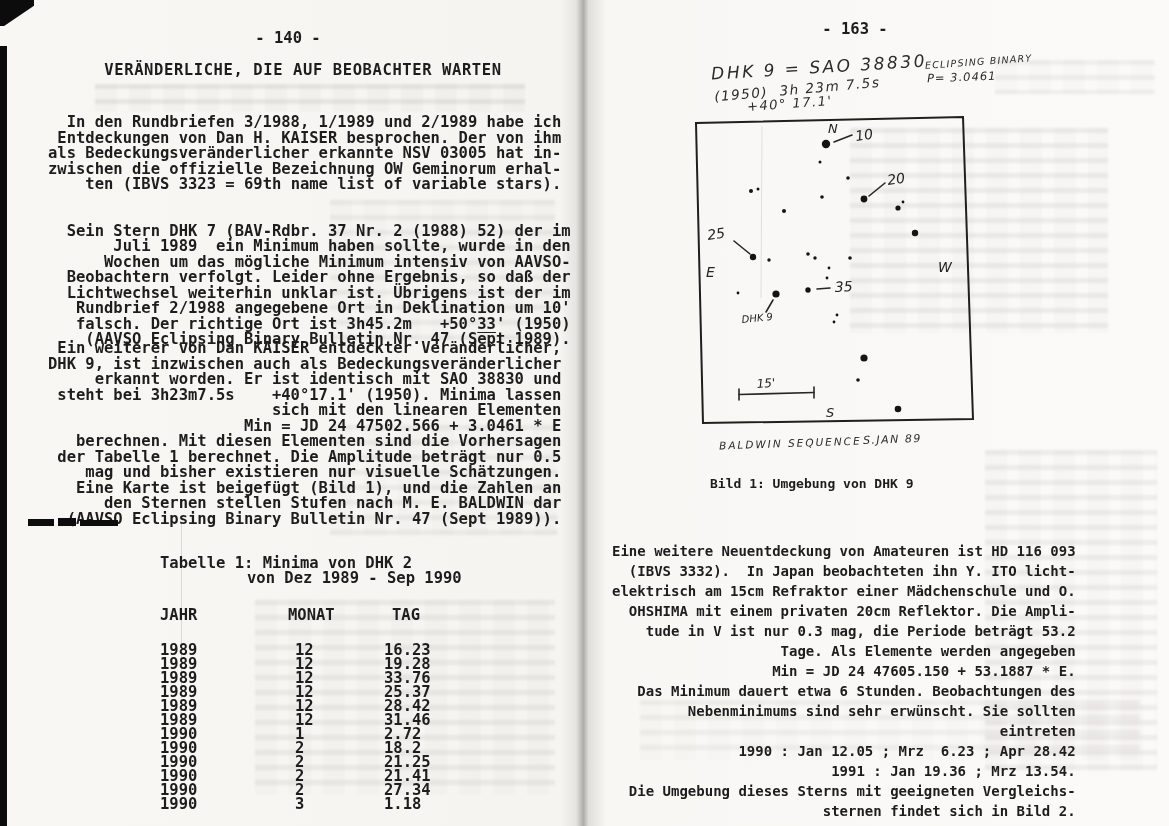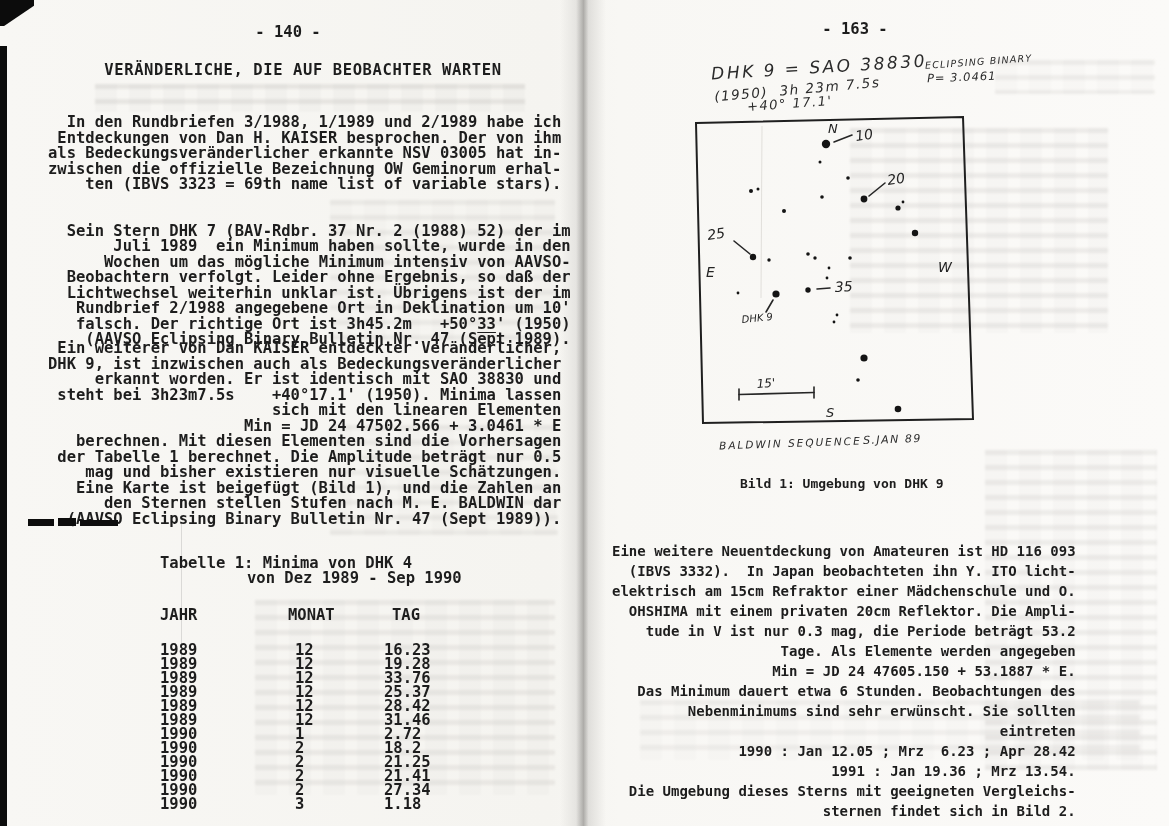--- a/index.html
+++ b/index.html
@@ -41,21 +41,21 @@
 <div class="bleed" style="left:95px;top:84px;width:430px;height:28px;"></div>
 <div class="bleed" style="left:330px;top:200px;width:225px;height:140px;opacity:.3;"></div>
 <div class="bleed" style="left:330px;top:425px;width:228px;height:110px;opacity:.3;"></div>
 <div class="bleed" style="left:255px;top:600px;width:300px;height:195px;opacity:.34;"></div>
 <div class="bleed" style="left:850px;top:128px;width:258px;height:205px;opacity:.36;"></div>
 <div class="bleed" style="left:995px;top:60px;width:160px;height:34px;opacity:.3;"></div>
 <div class="bleed" style="left:985px;top:450px;width:172px;height:320px;opacity:.34;"></div>
 <div class="bleed" style="left:640px;top:700px;width:500px;height:60px;opacity:.26;"></div>
 <div class="crease"></div>
 
-<div class="mono pre center" style="left:48px;top:25px;width:480px;">- 140 -</div>
+<div class="mono pre center" style="left:48px;top:31px;width:480px;">- 140 -</div>
 
 <div class="mono pre center title" style="left:48px;top:63px;width:510px;">VERÄNDERLICHE, DIE AUF BEOBACHTER WARTEN</div>
 
 <div class="mono pre" style="left:48px;top:115px;">In den Rundbriefen 3/1988, 1/1989 und 2/1989 habe ich
 Entdeckungen von Dan H. KAISER besprochen. Der von ihm
 als Bedeckungsveränderlicher erkannte NSV 03005 hat in-
 zwischen die offizielle Bezeichnung OW Geminorum erhal-
 ten (IBVS 3323 = 69th name list of variable stars).</div>
 
 <div class="mono pre" style="left:48px;top:208px;">
@@ -75,21 +75,21 @@
 steht bei 3h23m7.5s    +40°17.1' (1950). Minima lassen
 sich mit den linearen Elementen
             Min = JD 24 47502.566 + 3.0461 * E
 berechnen. Mit diesen Elementen sind die Vorhersagen
 der Tabelle 1 berechnet. Die Amplitude beträgt nur 0.5
 mag und bisher existieren nur visuelle Schätzungen.
 Eine Karte ist beigefügt (Bild 1), und die Zahlen an
 den Sternen stellen Stufen nach M. E. BALDWIN dar
 (AAVSO Eclipsing Binary Bulletin Nr. 47 (Sept 1989)).</div>
 
-<div class="mono pre" style="left:160px;top:556px;">Tabelle 1: Minima von DHK 4</div>
+<div class="mono pre" style="left:160px;top:556px;">Tabelle 1: Minima von DHK 2</div>
 <div class="mono pre" style="left:247px;top:571px;">von Dez 1989 - Sep 1990</div>
 
 <div class="mono thead" style="position:absolute;left:160px;top:606px;font-size:15.5px;">
   <span style="left:0;">JAHR</span>
   <span style="left:128px;">MONAT</span>
   <span style="left:232px;">TAG</span>
 </div>
 
 <div class="mono" style="position:absolute;left:160px;top:641px;font-size:15.5px;">
     <div class="trow">
@@ -211,21 +211,21 @@
       <text x="708" y="240" class="chartlabel" font-size="14" transform="rotate(-8 708 240)">25</text>
       <text x="835" y="292" class="chartlabel" font-size="14" transform="rotate(-3 835 292)">35</text>
       <text x="742" y="323" class="chartlabel" font-size="10" transform="rotate(-6 742 323)">DHK 9</text>
       <text x="757" y="388" class="chartlabel" font-size="12" transform="rotate(-4 757 388)">15'</text>
     </g>
 </svg>
 
 <div class="hand" style="left:719px;top:437px;font-size:10.5px;letter-spacing:2px;transform:rotate(-2deg);">BALDWIN SEQUENCE</div>
 <div class="hand" style="left:863px;top:433px;font-size:11px;letter-spacing:1.5px;transform:rotate(-2deg);">S.JAN 89</div>
 
-<div class="mono pre" style="left:710px;top:476px;font-size:13px;margin-left:30px;">Bild 1: Umgebung von DHK 9</div>
+<div class="mono pre" style="left:710px;top:476px;font-size:13px;">Bild 1: Umgebung von DHK 9</div>
 
 <div class="mono pre" style="left:612px;top:541px;font-size:14px;line-height:20px;">Eine weitere Neuentdeckung von Amateuren ist HD 116 093
 (IBVS 3332).  In Japan beobachteten ihn Y. ITO licht-
 elektrisch am 15cm Refraktor einer Mädchenschule und O.
 OHSHIMA mit einem privaten 20cm Reflektor. Die Ampli-
 tude in V ist nur 0.3 mag, die Periode beträgt 53.2
 Tage. Als Elemente werden angegeben
           Min = JD 24 47605.150 + 53.1887 * E.
 Das Minimum dauert etwa 6 Stunden. Beobachtungen des
 Nebenminimums sind sehr erwünscht. Sie sollten

